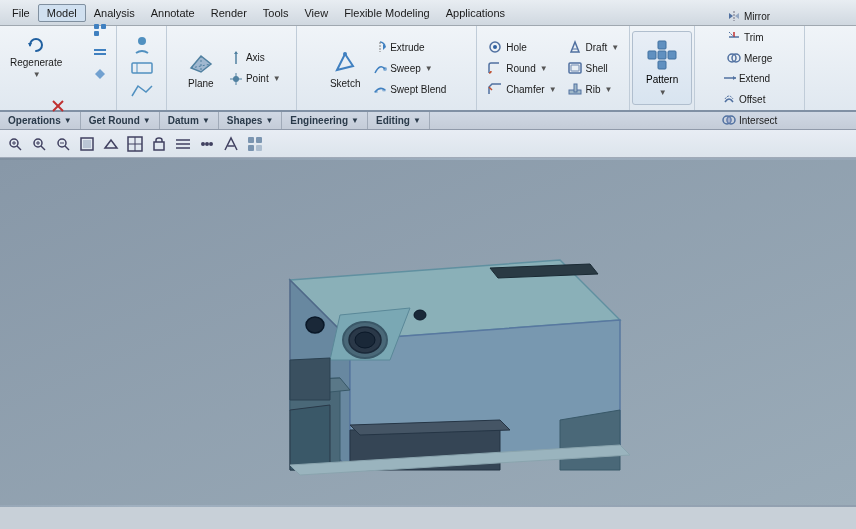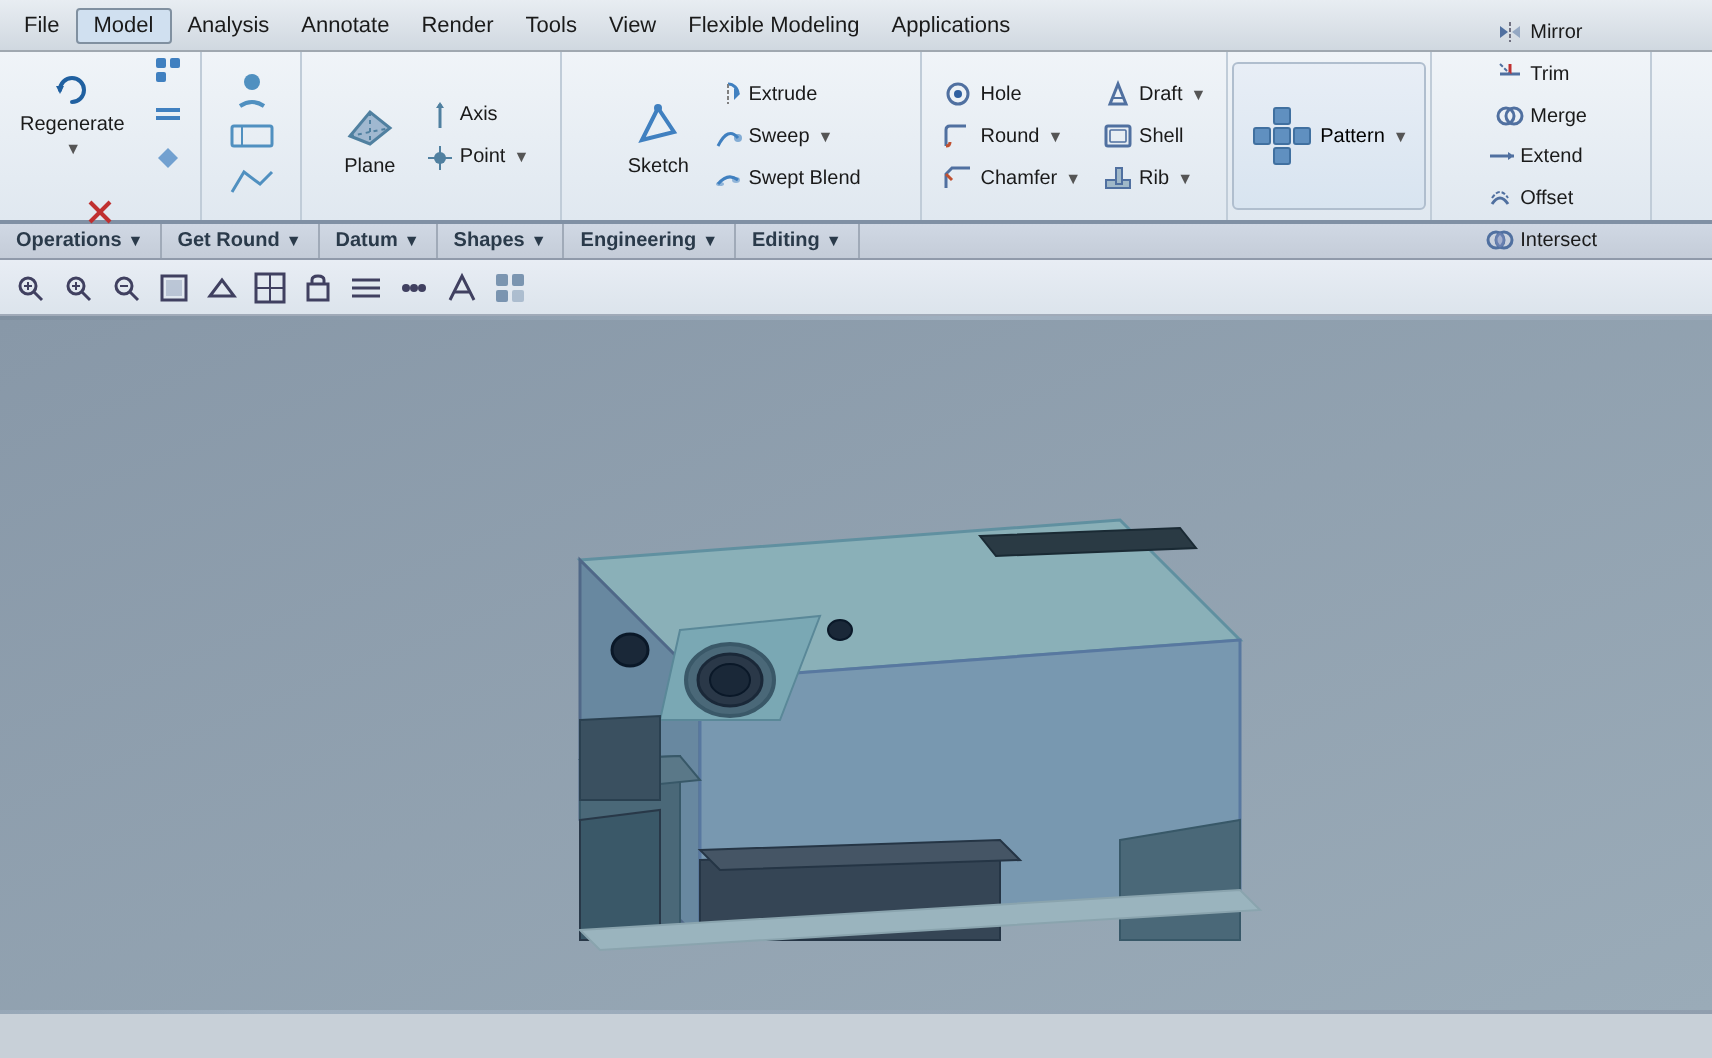--- a/index.html
+++ b/index.html
@@ -137,21 +137,21 @@
       color: #555;
       margin-left: 1px;
     }
 
     
     .icon-svg { width: 20px; height: 20px; }
 
     
     .pattern-btn {
       display: flex;
-      flex-direction: row;
+      flex-direction: column;
       align-items: center;
       justify-content: center;
       background: linear-gradient(to bottom, #e8eef6, #d8e4f0);
       border: 1px solid #b0bece;
       border-radius: 3px;
       padding: 3px 8px;
       cursor: pointer;
       height: 74px;
       min-width: 60px;
       font-size: 10px;
@@ -169,21 +169,21 @@
   <div class="menu-item">Render</div>
   <div class="menu-item">Tools</div>
   <div class="menu-item">View</div>
   <div class="menu-item">Flexible Modeling</div>
   <div class="menu-item">Applications</div>
 </div>
 
 <div class="ribbon">
 
   <div class="ribbon-group" style="min-width:90px;">
-    <div style="display:flex; gap:4px; align-items:center;">
+    <div style="display:flex; gap:20px; align-items:flex-start;">
       <div class="ribbon-btn-large">
         <svg class="icon-svg" viewBox="0 0 20 20" fill="none" stroke="#2060a0" stroke-width="2">
           <path d="M4 10 A6 6 0 1 1 10 16" stroke-linecap="round"></path>
           <polygon points="2,8 4,12 6,8" fill="#2060a0" stroke="none"></polygon>
         </svg>
         <span>Regenerate</span>
         <span class="dd-arrow">▼</span>
       </div>
       <div style="display:flex; flex-direction:column; gap:2px; justify-content:center;">
         <div class="ribbon-btn-small">

